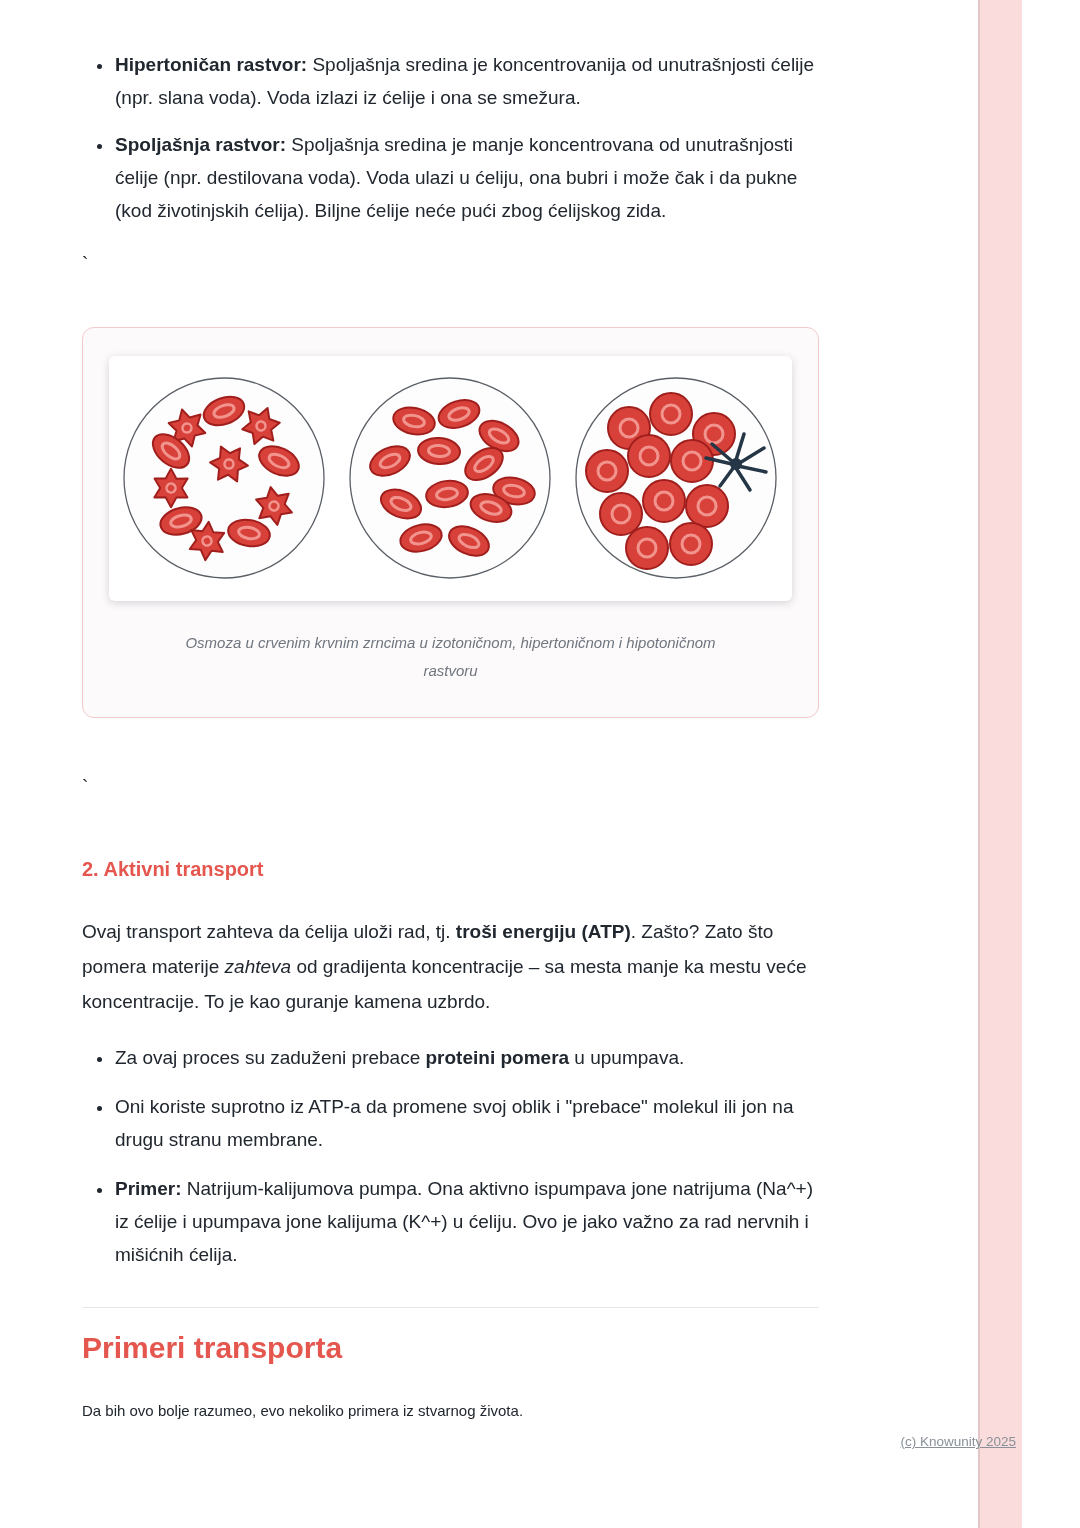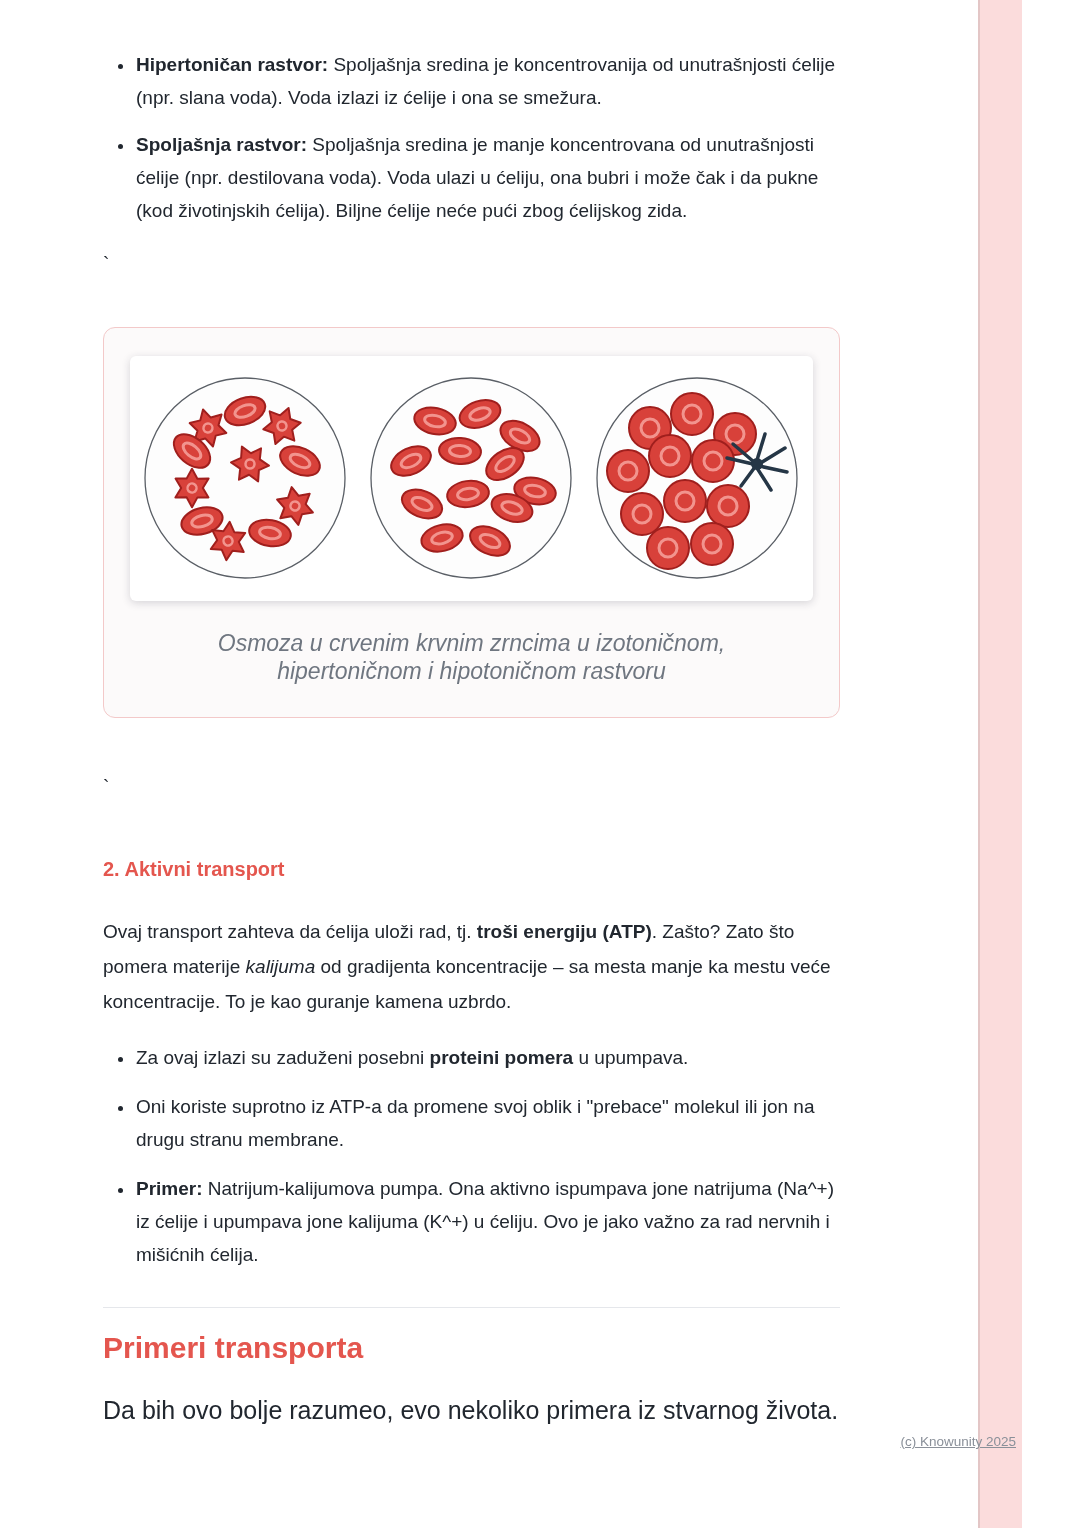--- a/index.html
+++ b/index.html
@@ -14,21 +14,21 @@
   .right-stripe {
     position: absolute;
     top: 0; left: 978px;
     width: 44px; height: 100%;
     background: #fbdcdc;
     border-left: 2px solid #e3c6c6;
     z-index: 1;
   }
   .content {
     position: absolute;
-    left: 103px; top: 0;
+    left: 82px; top: 0;
     width: 737px;
     padding-top: 48px;
     z-index: 2;
   }
   ul.bullets { list-style: disc; padding-left: 31px; }
   ul.bullets li {
     font-size: 19px;
     line-height: 33px;
     margin-bottom: 14px;
     padding-left: 2px;
@@ -54,21 +54,21 @@
     box-shadow: 0 2px 8px rgba(40,40,60,0.18);
     overflow: hidden;
     width: 683px;
   }
   .image-panel svg { display: block; }
   figcaption.caption {
     margin: 28px 50px 4px 50px;
     text-align: center;
     font-style: italic;
     color: #6f7680;
-    font-size: 23px;
+    font-size: 15px;
     line-height: 28px;
   }
   h2.section-heading {
     margin-top: 56px;
     font-size: 20px;
     font-weight: 700;
     color: #e4564e;
     line-height: 30px;
   }
   p.para {
@@ -83,21 +83,21 @@
     border: none;
     border-top: 1px solid #e5e7eb;
   }
   h1.big-heading {
     margin-top: 22px;
     font-size: 30px;
     font-weight: 700;
     color: #e4564e;
     line-height: 36px;
   }
-  p.closing { margin-top: 28px; font-size: 25px; line-height: 33px; }
+  p.closing { margin-top: 28px; font-size: 15px; line-height: 33px; }
   .footer-credit {
     position: absolute;
     top: 1434px;
     right: 64px;
     font-size: 13.5px;
     color: #8a9099;
     z-index: 3;
     text-decoration: underline;
   }
 </style>
@@ -191,25 +191,25 @@
         </g>
       </svg>
     </div>
     <figcaption class="caption">Osmoza u crvenim krvnim zrncima u izotoničnom, hipertoničnom i hipotoničnom rastvoru</figcaption>
   </figure>
 
   <div class="stray second">`</div>
 
   <h2 class="section-heading">2. Aktivni transport</h2>
 
-  <p class="para"><span>Ovaj transport zahteva da ćelija uloži rad, tj. </span><strong>troši energiju (ATP)</strong><span>. Zašto? Zato što pomera materije </span><em>kalijuma</em><span> od gradijenta koncentracije – sa mesta manje ka mestu veće koncentracije. To je kao guranje kamena uzbrdo.</span></p>
+  <p class="para"><span>Ovaj transport zahteva da ćelija uloži rad, tj. </span><strong>troši energiju (ATP)</strong><span>. Zašto? Zato što pomera materije </span><em>zahteva</em><span> od gradijenta koncentracije – sa mesta manje ka mestu veće koncentracije. To je kao guranje kamena uzbrdo.</span></p>
 
   <ul class="bullets mid">
     <li>
-      <span>Za ovaj izlazi su zaduženi posebni </span><strong>proteini pomera</strong><span> u upumpava.</span>
+      <span>Za ovaj proces su zaduženi prebace </span><strong>proteini pomera</strong><span> u upumpava.</span>
     </li>
     <li>
       <span>Oni koriste suprotno iz ATP-a da promene svoj oblik i "prebace" molekul ili jon na drugu stranu membrane.</span>
     </li>
     <li>
       <strong>Primer:</strong><span> Natrijum-kalijumova pumpa. Ona aktivno ispumpava jone natrijuma (Na^+) iz ćelije i upumpava jone kalijuma (K^+) u ćeliju. Ovo je jako važno za rad nervnih i mišićnih ćelija.</span>
     </li>
   </ul>
 
   <hr class="divider">

